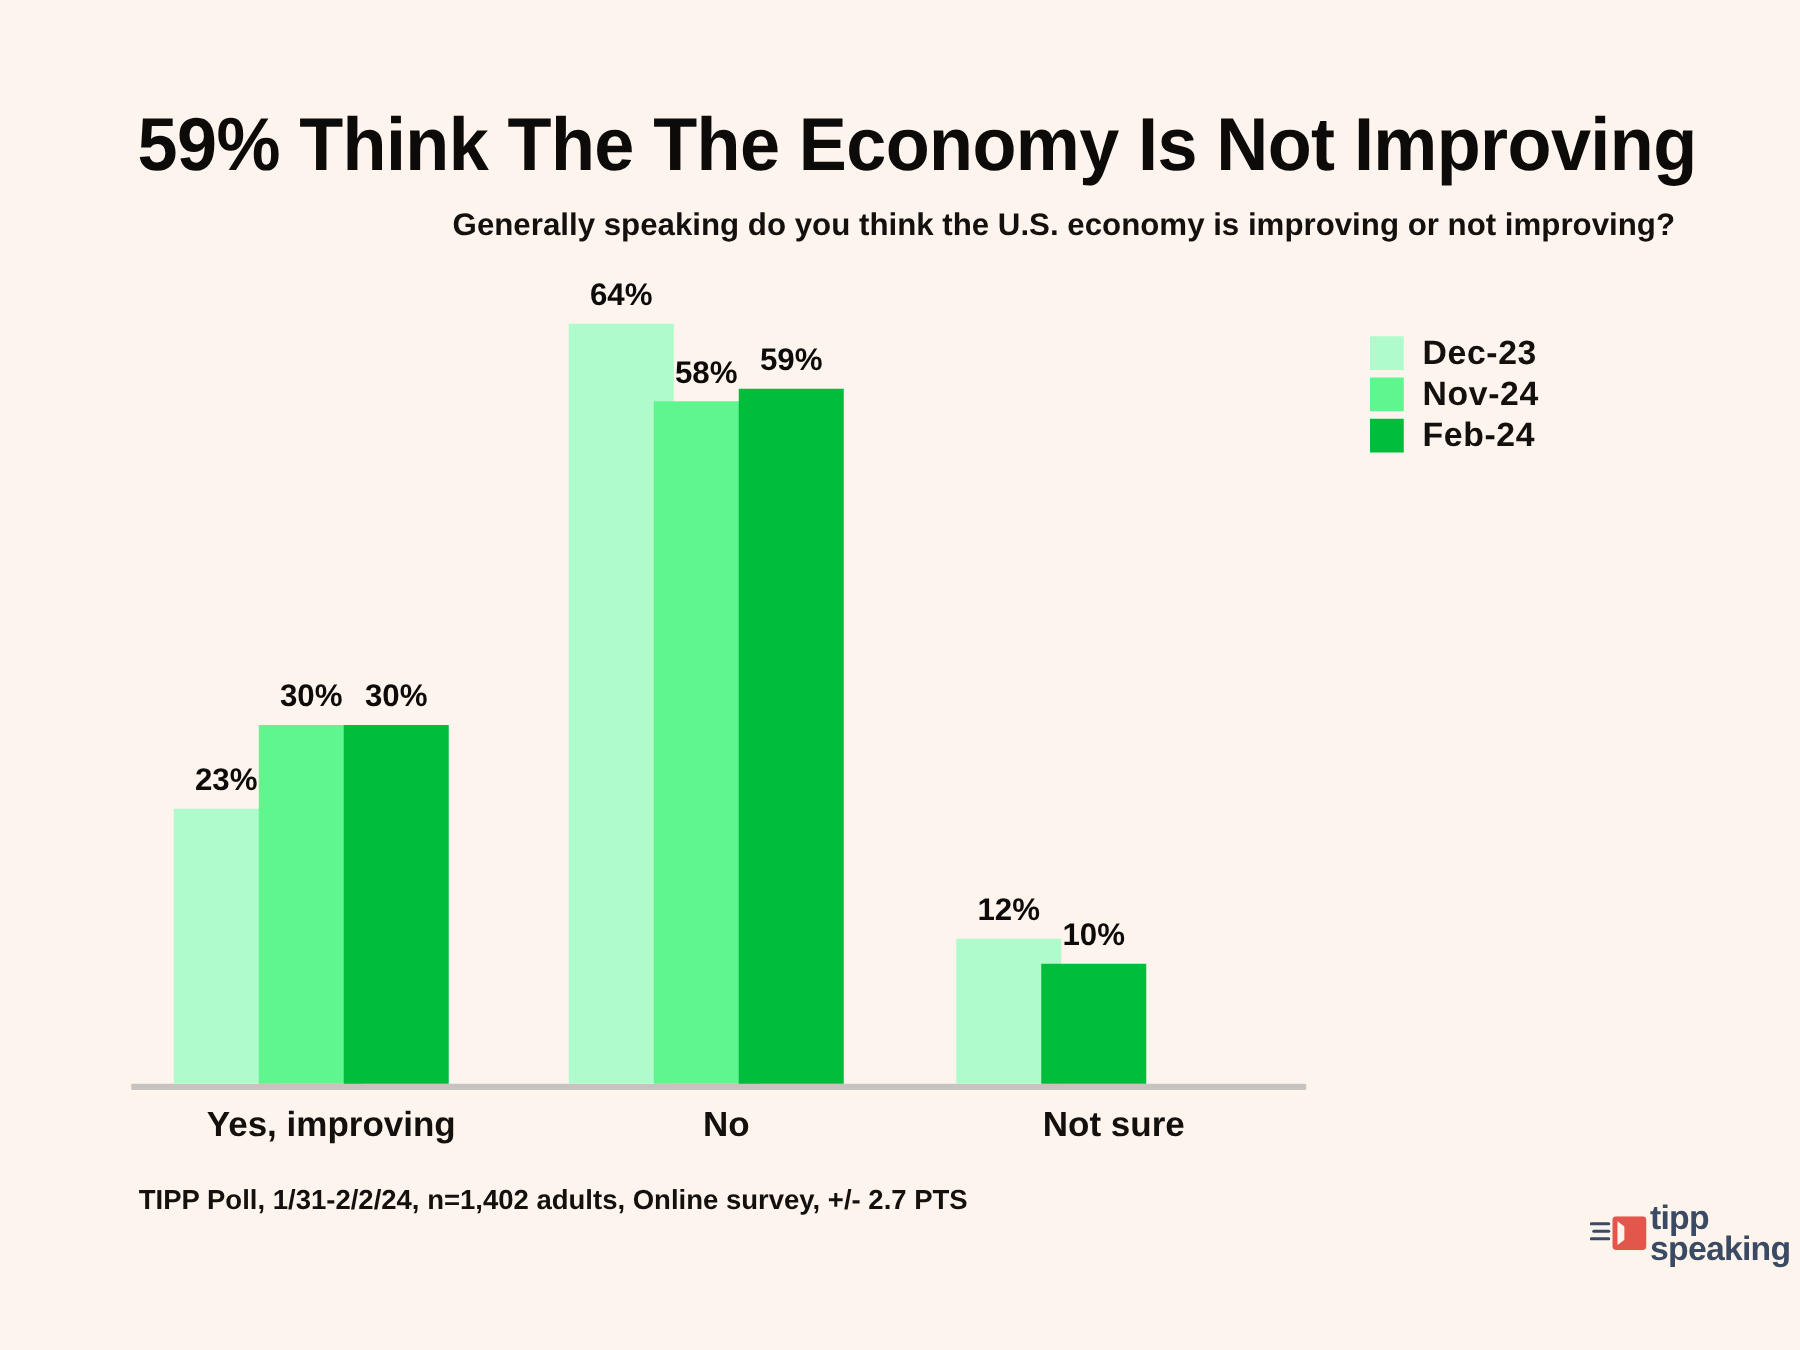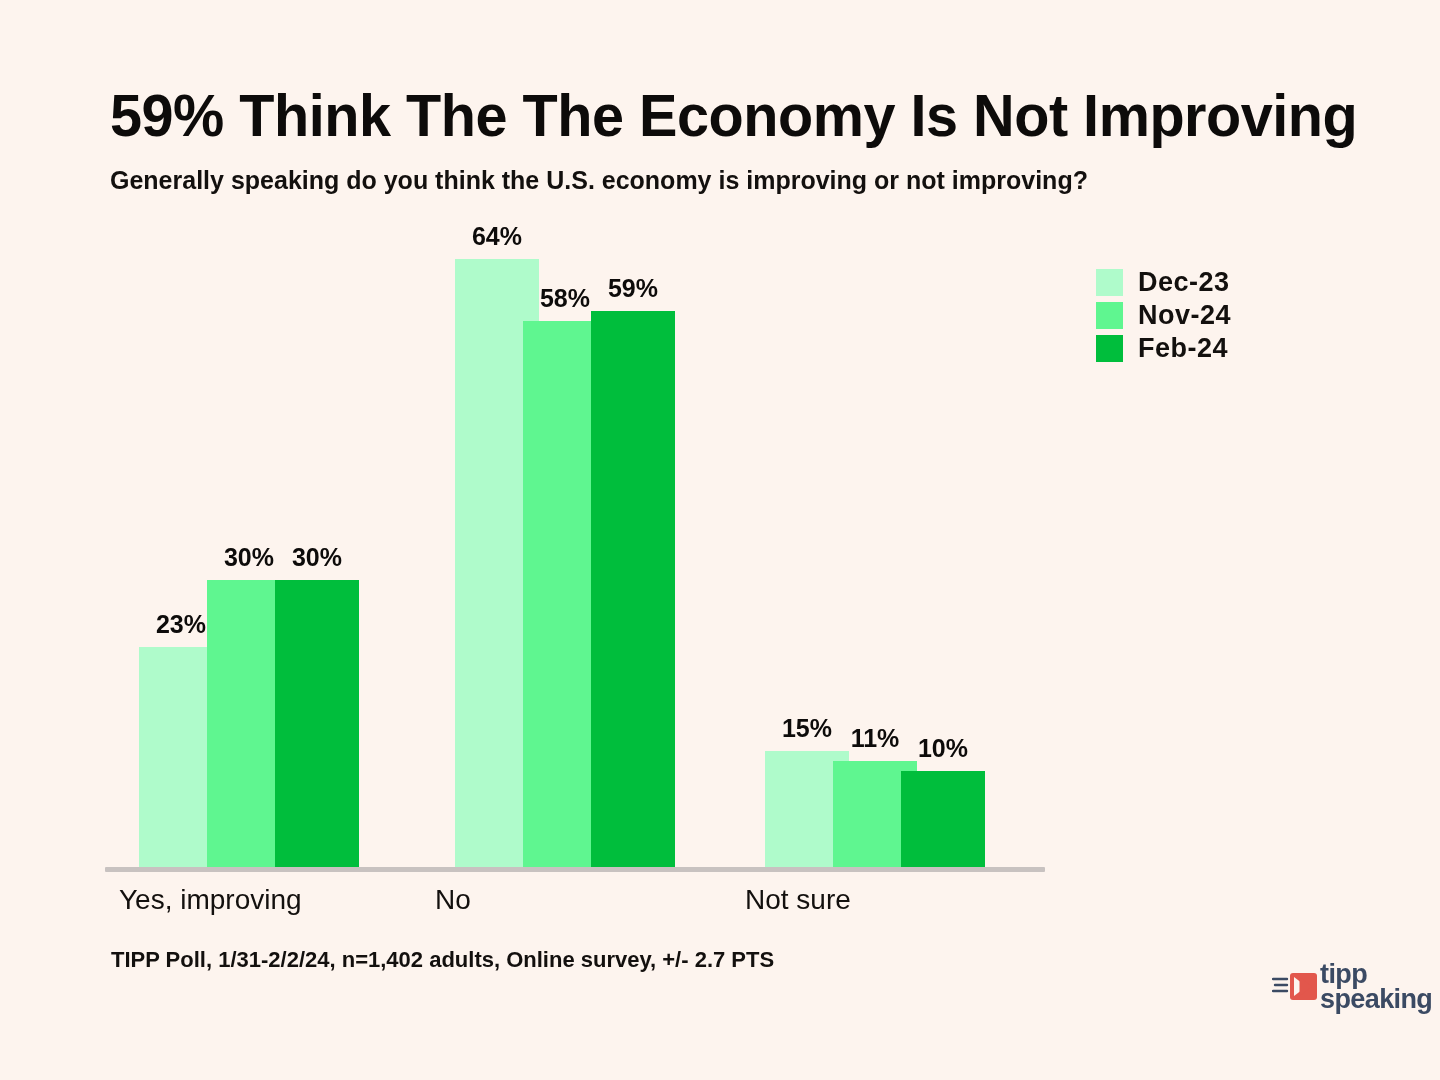--- a/index.html
+++ b/index.html
@@ -37,21 +37,21 @@
     color: #0d0b0a;
     transform: scaleX(0.96);
     transform-origin: left center;
     white-space: nowrap;
   }
   .subtitle {
     position: absolute;
     left: 110px;
     top: 166px;
     width: 1230px;
-    text-align: left;
+    text-align: right;
     font-size: 25px;
     font-weight: 700;
     color: #13100e;
     white-space: nowrap;
   }
 
   
   .plot {
     position: absolute;
     left: 105px;
@@ -101,23 +101,23 @@
     text-align: center;
     font-size: 25px;
     font-weight: 700;
     color: #0d0b0a;
     letter-spacing: 0px;
   }
 
   .cat-label {
     position: absolute;
     top: 673px;
-    text-align: left;
+    text-align: center;
     font-size: 28px;
-    font-weight: 400;
+    font-weight: 700;
     color: #13100e;
     white-space: nowrap;
   }
 
   
   .legend {
     position: absolute;
     left: 1096px;
     top: 266px;
   }
@@ -219,26 +219,22 @@
           <div class="bar-label" style="bottom:564px;">59%</div>
           <div class="bar" style="height:556px;background:#00BE3C;"></div>
         </div>
       </div>
       <div class="cat-label" style="left:-20px;width:292px;">No</div>
     </div>
 
     <div class="group" style="left:660px;">
       <div class="bars">
         <div class="bar-wrap">
-          <div class="bar-label" style="bottom:124px;">15%</div>
+          <div class="bar-label" style="bottom:124px;">12%</div>
           <div class="bar" style="height:116px;background:#AFFBCB;"></div>
-        </div>
-        <div class="bar-wrap">
-          <div class="bar-label" style="bottom:114px;">11%</div>
-          <div class="bar" style="height:106px;background:#5FF690;"></div>
         </div>
         <div class="bar-wrap">
           <div class="bar-label" style="bottom:104px;">10%</div>
           <div class="bar" style="height:96px;background:#00BE3C;"></div>
         </div>
       </div>
       <div class="cat-label" style="left:-20px;width:292px;">Not sure</div>
     </div>
   </div>
 

